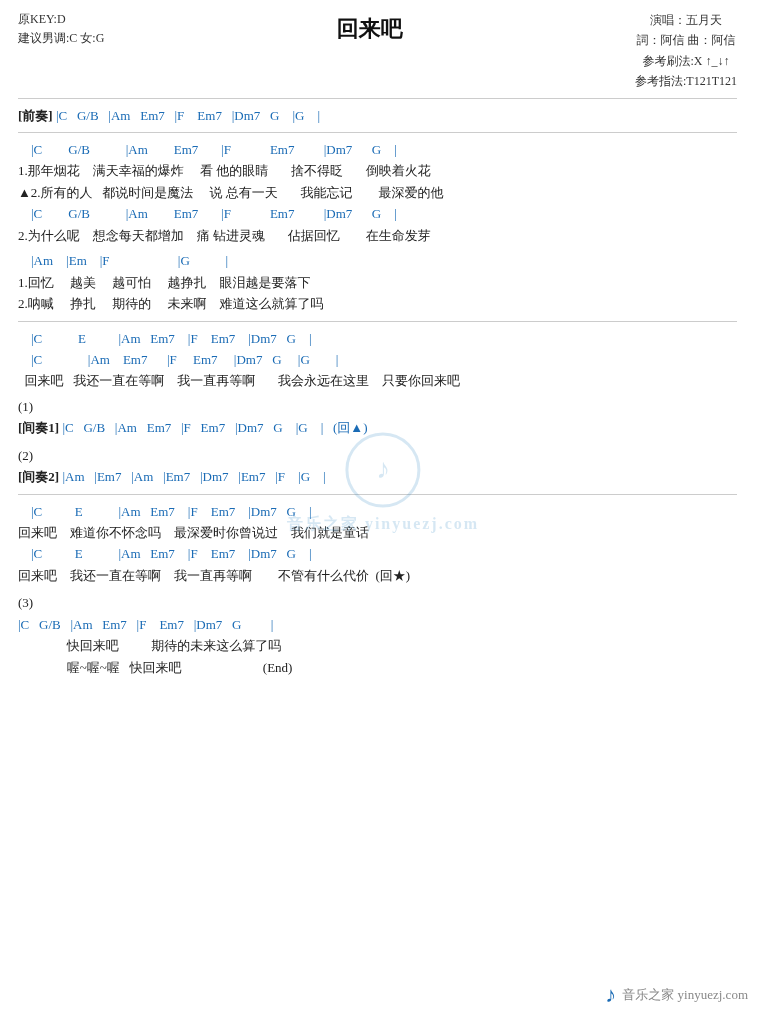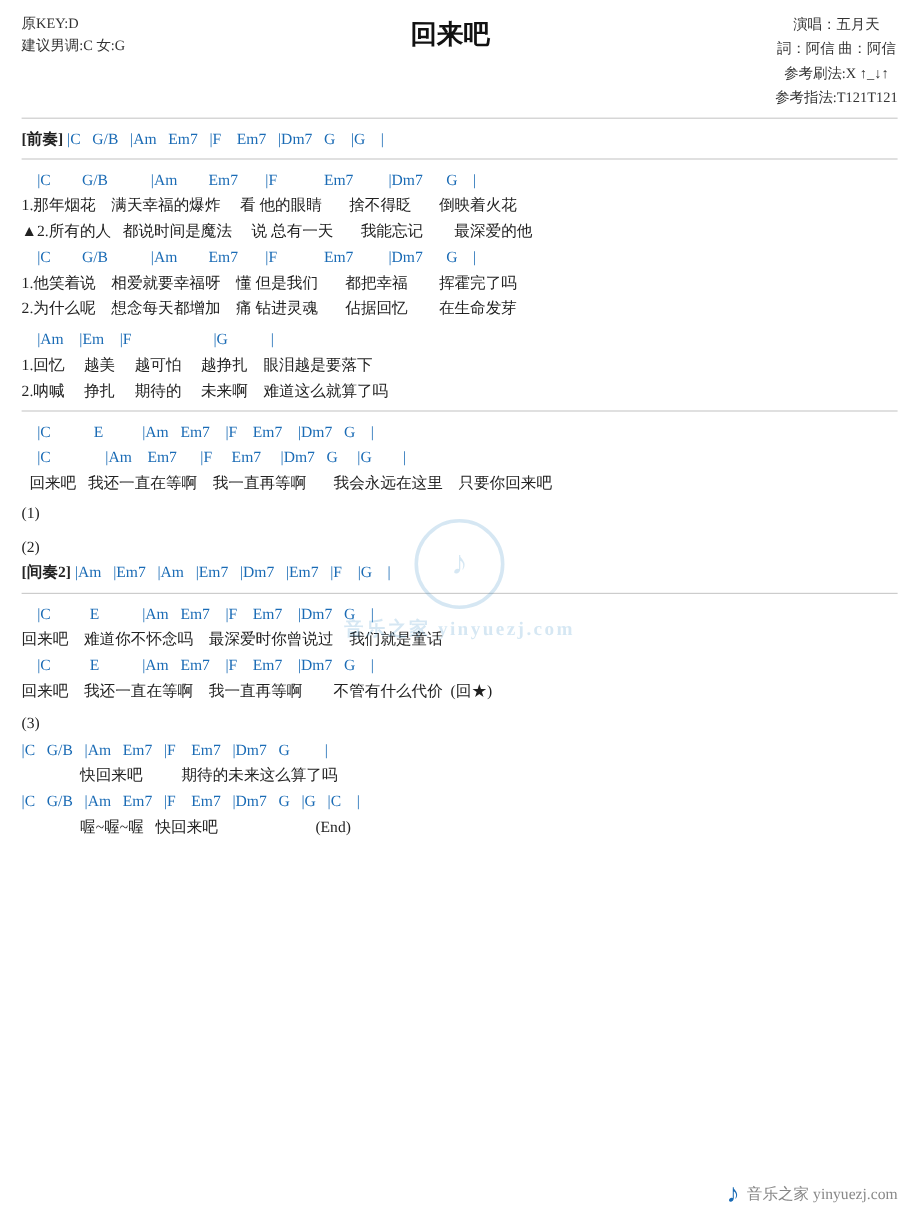--- a/index.html
+++ b/index.html
@@ -9,21 +9,21 @@
       background: #ffffff;
       font-family: SimSun, "宋体", serif;
       font-size: 13px;
       color: #222;
       position: relative;
     }
 
     .page {
       width: 766px;
       min-height: 1018px;
-      padding: 10px 18px 20px 18px;
+      padding: 10px 29px 20px 18px;
       position: relative;
     }
 
     
     .header {
       display: flex;
       justify-content: space-between;
       align-items: flex-start;
       margin-bottom: 6px;
     }
@@ -151,61 +151,60 @@
     <span class="row"><span class="black bold">[前奏]</span><span class="blue"> |C   G/B   |Am   Em7   |F    Em7   |Dm7   G    |G    |</span></span>
   </div>
 
   <hr>
 
   <div class="block mt4">
     <span class="row"><span class="blue">    |C        G/B           |Am        Em7       |F            Em7         |Dm7      G    |</span></span>
     <span class="row"><span class="black">1.那年烟花    满天幸福的爆炸     看 他的眼睛       捨不得眨       倒映着火花</span></span>
     <span class="row"><span class="black">▲2.所有的人   都说时间是魔法     说 总有一天       我能忘记        最深爱的他</span></span>
     <span class="row"><span class="blue">    |C        G/B           |Am        Em7       |F            Em7         |Dm7      G    |</span></span>
-    <span class="row"><span class="black">1.他笑着说    相爱就要幸福呀    懂 但是我们       都把幸福        挥霍完了吗</span></span>
     <span class="row"><span class="black">2.为什么呢    想念每天都增加    痛 钻进灵魂       佔据回忆        在生命发芽</span></span>
   </div>
 
   <div class="block mt4">
     <span class="row"><span class="blue">    |Am    |Em    |F                     |G           |</span></span>
     <span class="row"><span class="black">1.回忆     越美     越可怕     越挣扎    眼泪越是要落下</span></span>
     <span class="row"><span class="black">2.呐喊     挣扎     期待的     未来啊    难道这么就算了吗</span></span>
   </div>
 
   <hr>
 
   <div class="block mt4">
     <span class="row"><span class="blue">    |C           E          |Am   Em7    |F    Em7    |Dm7   G    |</span></span>
     <span class="row"><span class="blue">    |C              |Am    Em7      |F     Em7     |Dm7   G     |G        |</span></span>
     <span class="row"><span class="black">  回来吧   我还一直在等啊    我一直再等啊       我会永远在这里    只要你回来吧</span></span>
   </div>
 
   <div class="block mt4">
     <span class="row"><span class="black">(1)</span></span>
+    <span class="row"><span class="black bold">[间奏1]</span><span class="blue"> |C   G/B   |Am   Em7   |F   Em7   |Dm7   G    |G    |   (回▲)</span></span>
   </div>
 
   <div class="block mt6">
     <span class="row"><span class="black">(2)</span></span>
     <span class="row"><span class="black bold">[间奏2]</span><span class="blue"> |Am   |Em7   |Am   |Em7   |Dm7   |Em7   |F    |G    |</span></span>
   </div>
 
   <hr>
 
   <div class="block mt4">
     <span class="row"><span class="blue">    |C          E           |Am   Em7    |F    Em7    |Dm7   G    |</span></span>
     <span class="row"><span class="black">回来吧    难道你不怀念吗    最深爱时你曾说过    我们就是童话</span></span>
     <span class="row"><span class="blue">    |C          E           |Am   Em7    |F    Em7    |Dm7   G    |</span></span>
     <span class="row"><span class="black">回来吧    我还一直在等啊    我一直再等啊        不管有什么代价  (回★)</span></span>
   </div>
 
   <div class="block mt6">
     <span class="row"><span class="black">(3)</span></span>
     <span class="row"><span class="blue">|C   G/B   |Am   Em7   |F    Em7   |Dm7   G         |</span></span>
     <span class="row"><span class="black">               快回来吧          期待的未来这么算了吗</span></span>
-    <span class="row"><span class="blue">|C   G/B   |Am   Em7   |F    Em7   |Dm7   G   |G   |C    |</span></span>
     <span class="row"><span class="black">               喔~喔~喔   快回来吧                         (End)</span></span>
   </div>
 
   <div class="watermark">
     <svg class="watermark-logo" viewBox="0 0 80 80" xmlns="http://www.w3.org/2000/svg">
       <circle cx="40" cy="40" r="36" fill="none" stroke="#2080c0" stroke-width="3"></circle>
       <text x="40" y="48" text-anchor="middle" font-size="28" fill="#2080c0" font-family="Arial">♪</text>
     </svg>
     <div class="watermark-text">音乐之家 yinyuezj.com</div>
   </div>

